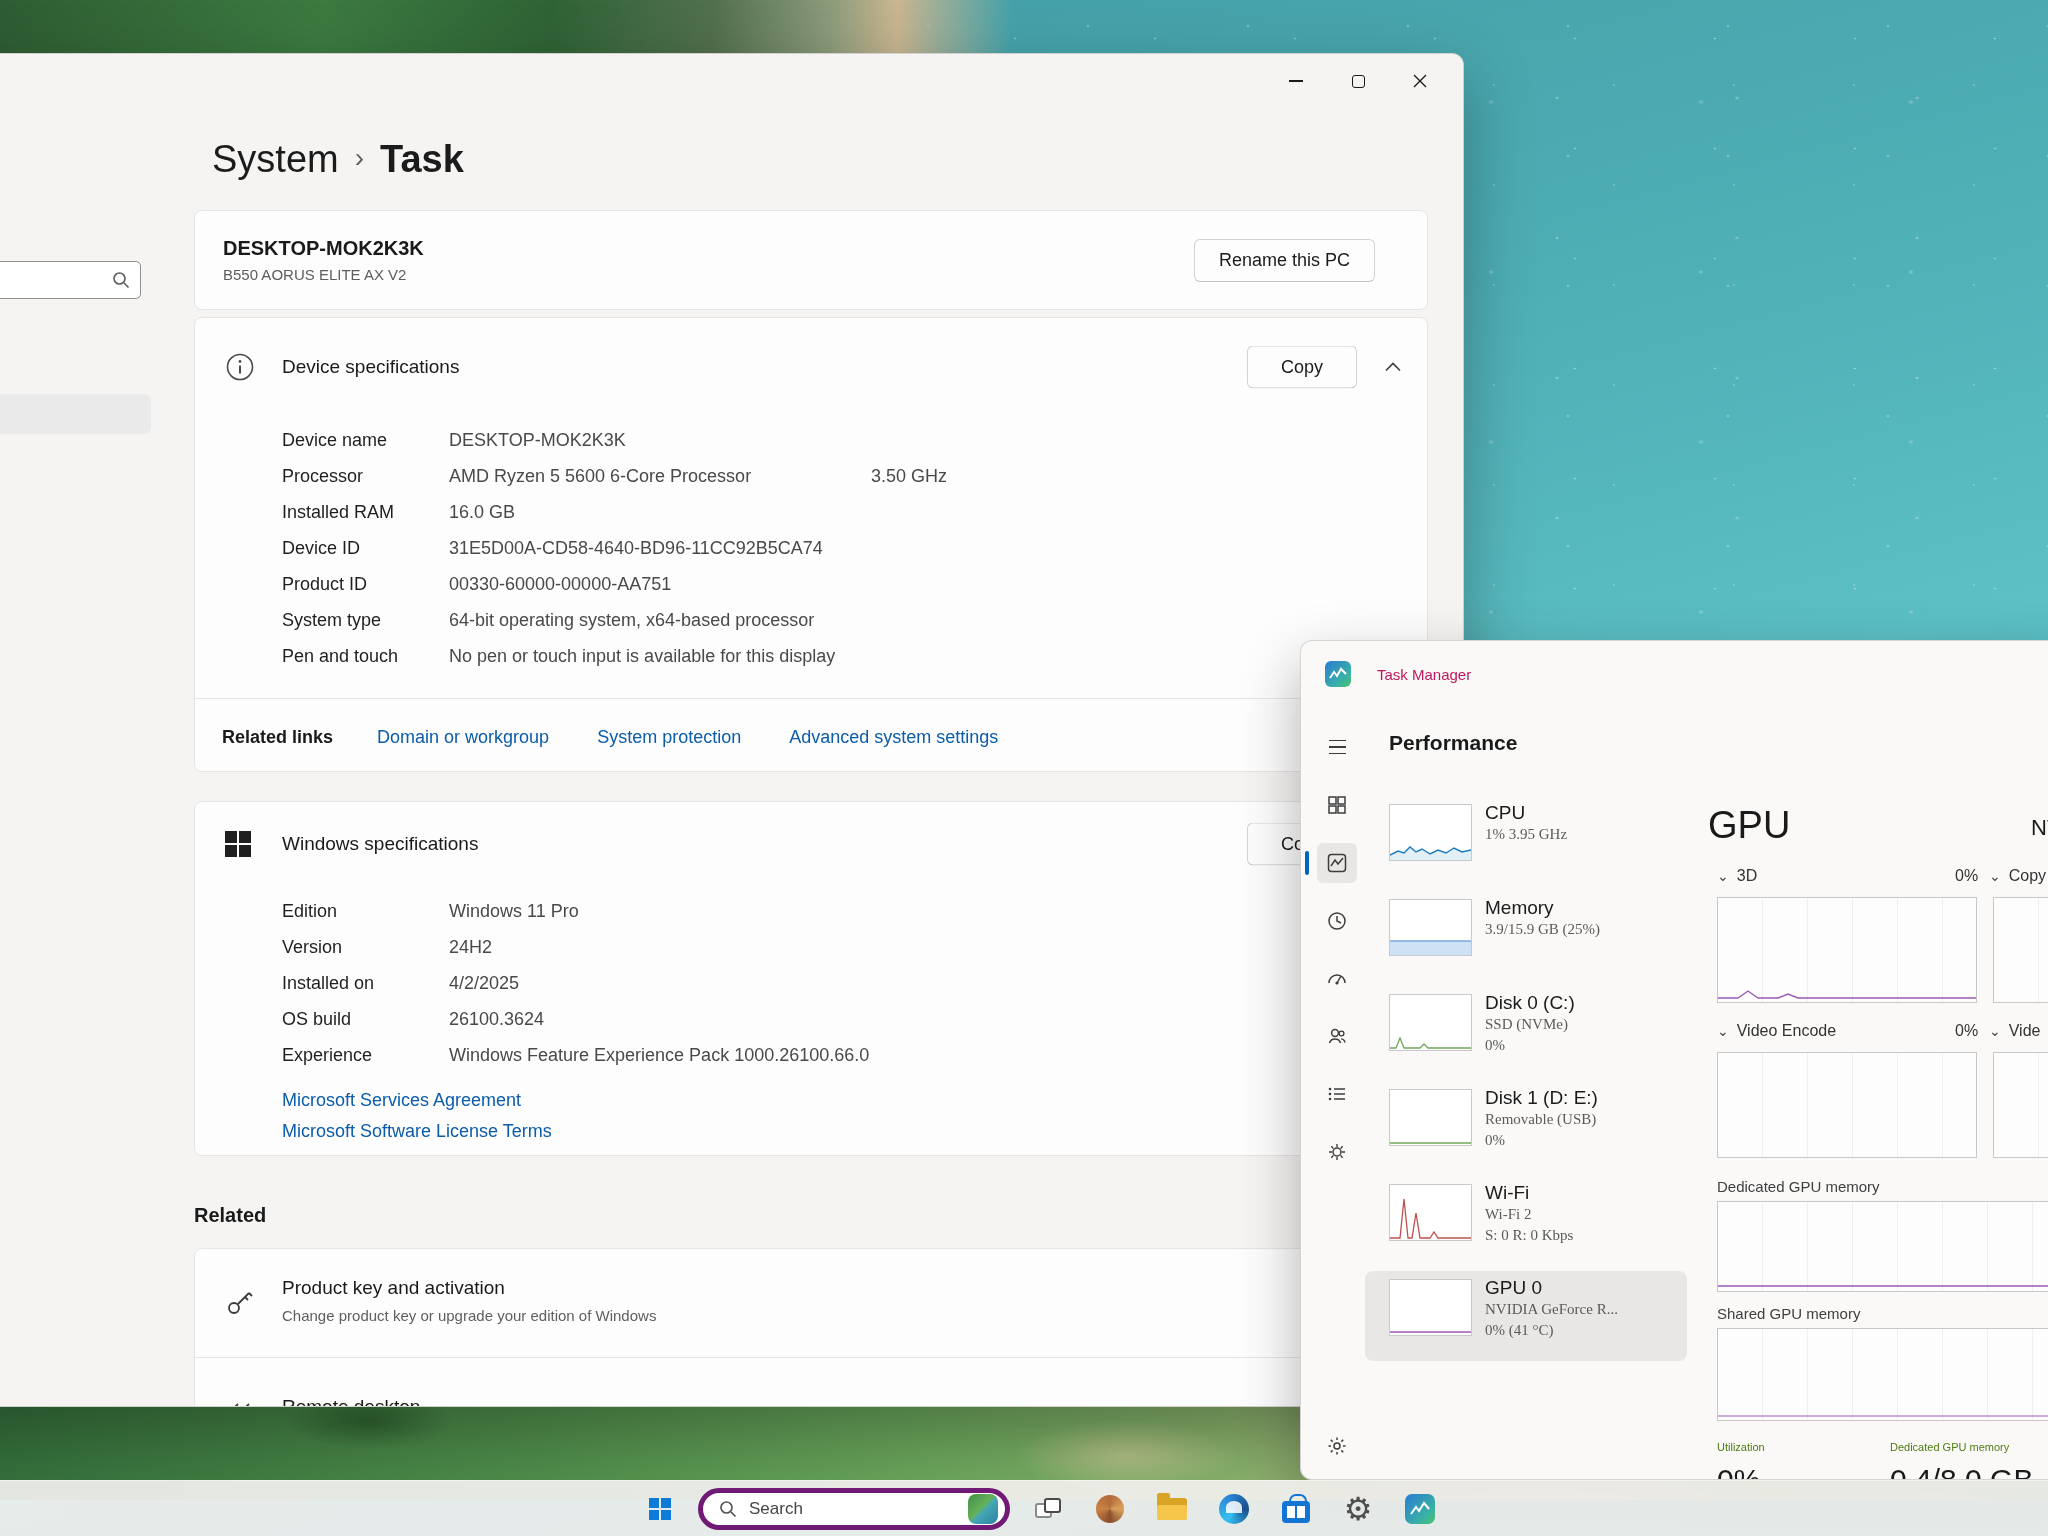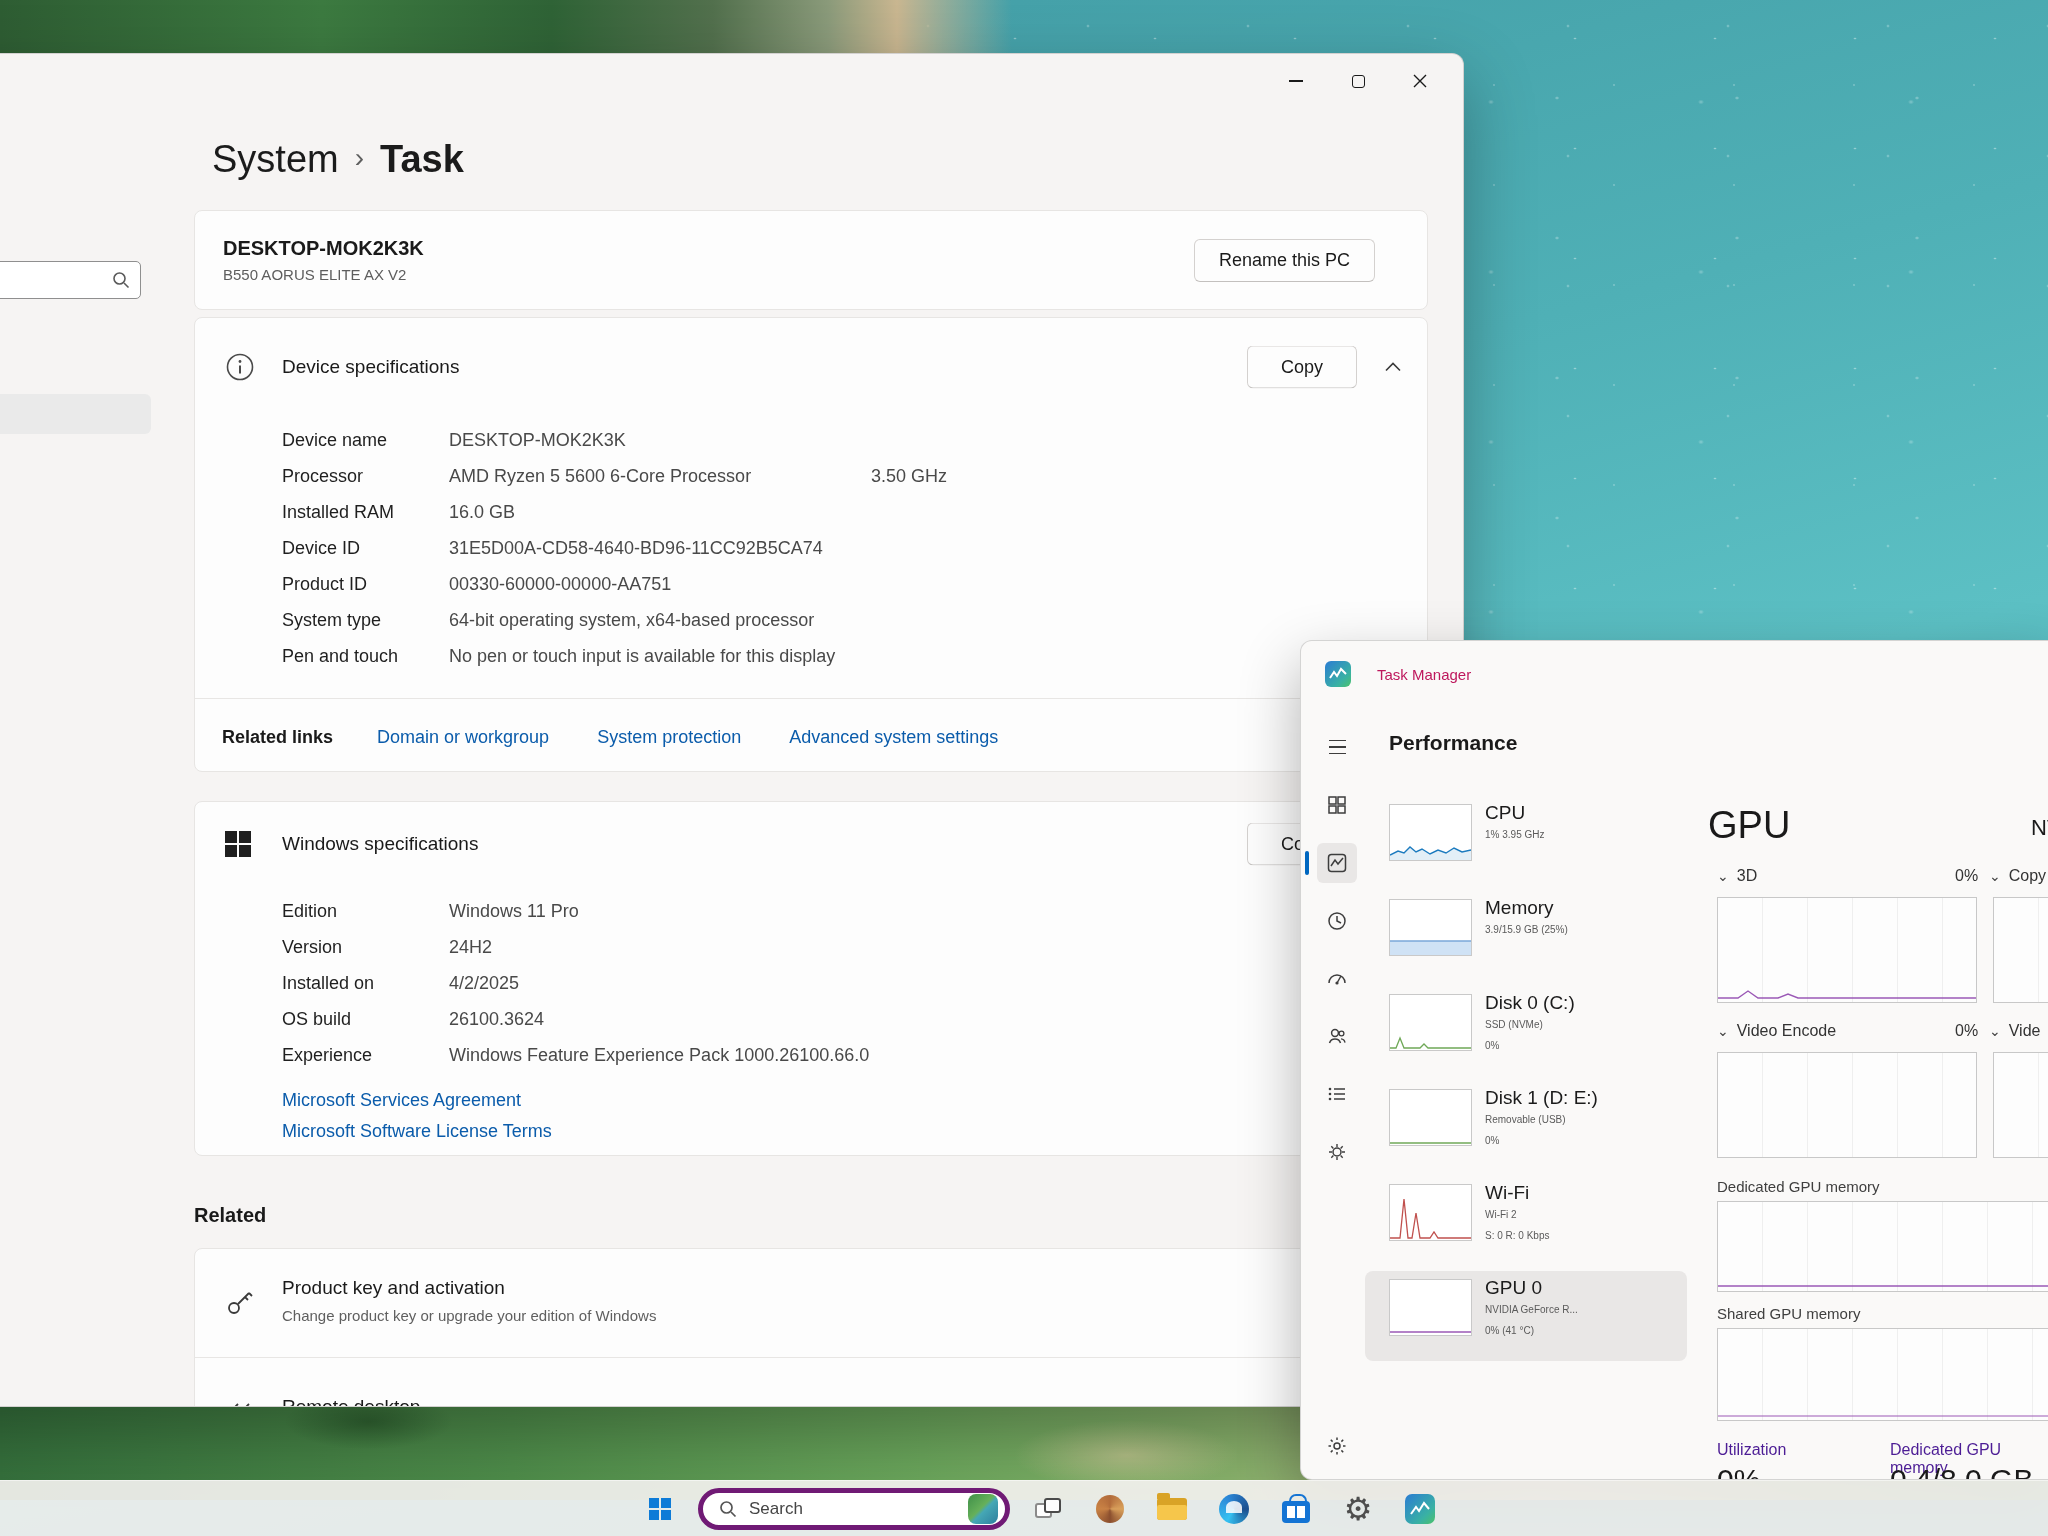--- a/index.html
+++ b/index.html
@@ -101,40 +101,40 @@
 
   .rail-btn { position:absolute; left:16px; width:40px; height:40px; border:none; background:none; display:flex; align-items:center; justify-content:center; }
   .rail-btn.selected { background:#e9e7e6; border-radius:6px; }
   .rail-accent { position:absolute; left:4px; top:210px; width:4px; height:24px; border-radius:2px; background:#0067c0; }
 
   .tm-item { position:absolute; left:64px; width:322px; height:90px; border-radius:8px; }
   .tm-item.selected { background:#e9e7e6; }
   .tm-thumb { position:absolute; left:24px; top:8px; width:83px; height:57px; background:#fff; border:1px solid #c9c9c9; }
   .tm-mtext { position:absolute; left:120px; top:6px; }
   .tm-mname { font-size:19px; color:#1b1b1b; }
-  .tm-msub { font-size:10px; color:#5a5a5a; line-height:21px; }
+  .tm-msub { font-size:15px; color:#5a5a5a; line-height:21px;font-family:Liberation Serif, serif; }
 
   .gpu-title { position:absolute; left:407px; top:163px; font-size:38px; font-weight:400; }
   .gpu-name { position:absolute; left:730px; top:174px; font-size:22px; white-space:nowrap; }
   .gpu-row { position:absolute; left:416px; right:0; height:24px; font-size:16px; color:#333; }
   .gpu-row .chev { color:#444; margin-right:8px; font-size:14px; }
   .gpu-val { position:absolute; left:238px; }
   .gpu-right { position:absolute; left:272px; white-space:nowrap; }
   .r1 { top:226px; } .r2 { top:381px; }
   .gpu-graph { position:absolute; background:#fdfdfd; border:1px solid #c8c8c8;
     background-image:repeating-linear-gradient(90deg, transparent 0 44px, #efefef 44px 45px); }
   .g1 { left:416px; top:256px; width:260px; height:106px; }
   .g2 { left:416px; top:411px; width:260px; height:106px; }
   .g1b { left:692px; top:256px; width:240px; height:106px; }
   .g2b { left:692px; top:411px; width:240px; height:106px; }
   .g3 { left:416px; top:560px; width:540px; height:91px; }
   .g4 { left:416px; top:687px; width:540px; height:93px; }
   .mem-label { position:absolute; left:416px; font-size:15px; color:#3f3f3f; }
   .ml1 { top:537px; } .ml2 { top:664px; }
-  .gpu-stat-label { position:absolute; top:800px; font-size:16px; color:#4c1d95; }
+  .gpu-stat-label { position:absolute; top:800px; font-size:11px; color:#4d7c0f; }
   .sl1 { left:416px; } .sl2 { left:589px; }
   .gpu-stat-value { position:absolute; top:822px; font-size:30px; color:#1a1a1a; }
   .sv1 { left:416px; } .sv2 { left:589px; }
 
   
   .taskbar { position:absolute; left:0; top:1480px; width:100%; height:56px; z-index:30;
     background:rgba(243,241,239,.92); border-top:1px solid rgba(255,255,255,.5); }
   .tb-center { position:absolute; left:636px; top:4px; height:48px; display:flex; align-items:center; gap:14px; }
   .tb-btn { width:48px; height:48px; background:none; border:none; display:flex; align-items:center; justify-content:center; border-radius:6px; }
   .search-pill { width:312px; height:42px; background:#fff; border:5px solid #701a75; border-radius:21px;

